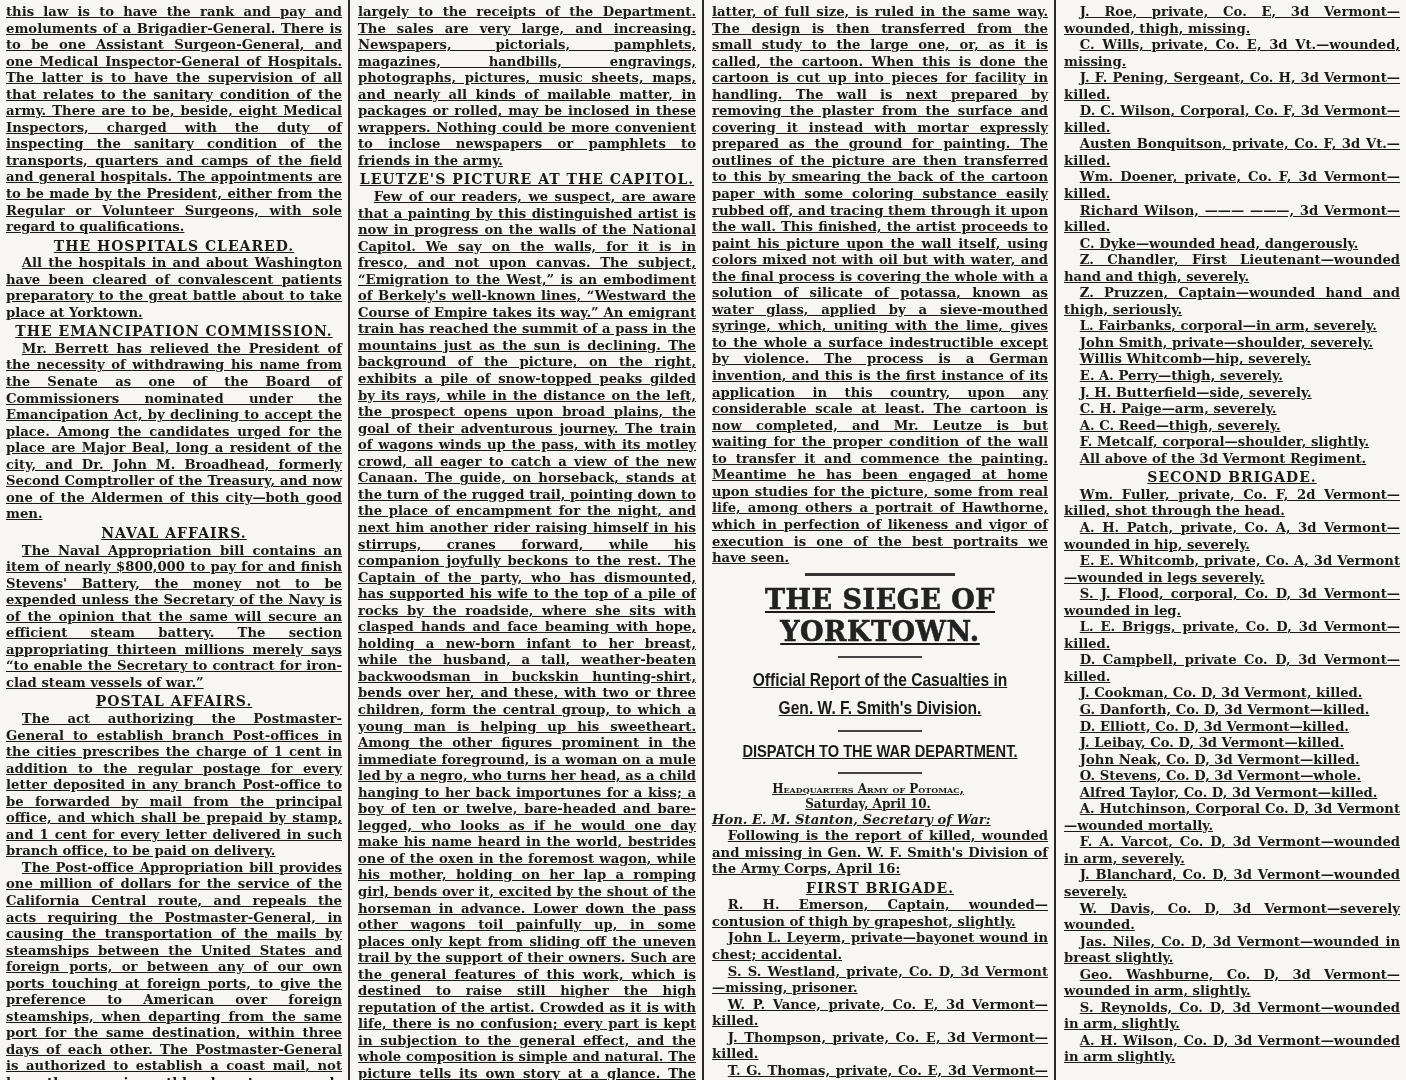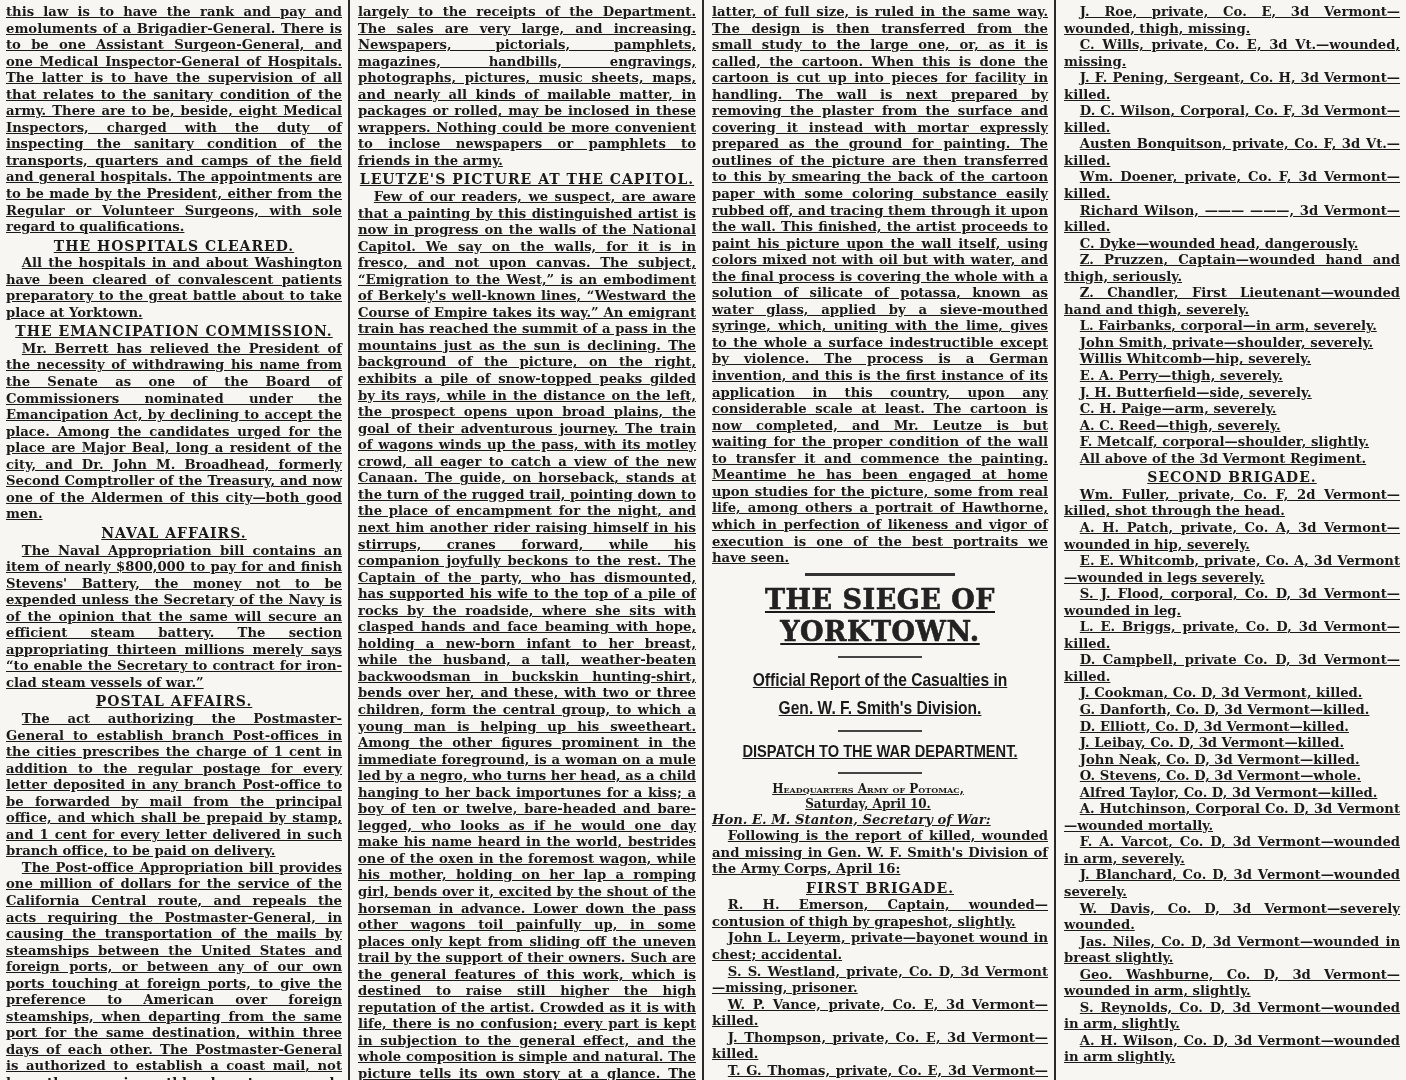--- a/index.html
+++ b/index.html
@@ -101,22 +101,22 @@
 
   <div class="col" style="left:1058px; width:346px;">
     <p class="entry">J. Roe, private, Co. E, 3d Vermont—wounded, thigh, missing.</p>
     <p class="entry">C. Wills, private, Co. E, 3d Vt.—wounded, missing.</p>
     <p class="entry">J. F. Pening, Sergeant, Co. H, 3d Vermont—killed.</p>
     <p class="entry">D. C. Wilson, Corporal, Co. F, 3d Vermont—killed.</p>
     <p class="entry">Austen Bonquitson, private, Co. F, 3d Vt.—killed.</p>
     <p class="entry">Wm. Doener, private, Co. F, 3d Vermont—killed.</p>
     <p class="entry">Richard Wilson, ——— ———, 3d Vermont—killed.</p>
     <p class="entry">C. Dyke—wounded head, dangerously.</p>
+    <p class="entry">Z. Chandler, First Lieutenant—wounded hand and thigh, severely.</p>
     <p class="entry">Z. Pruzzen, Captain—wounded hand and thigh, seriously.</p>
-    <p class="entry">Z. Chandler, First Lieutenant—wounded hand and thigh, severely.</p>
     <p class="entry">L. Fairbanks, corporal—in arm, severely.</p>
     <p class="entry">John Smith, private—shoulder, severely.</p>
     <p class="entry">Willis Whitcomb—hip, severely.</p>
     <p class="entry">E. A. Perry—thigh, severely.</p>
     <p class="entry">J. H. Butterfield—side, severely.</p>
     <p class="entry">C. H. Paige—arm, severely.</p>
     <p class="entry">A. C. Reed—thigh, severely.</p>
     <p class="entry">F. Metcalf, corporal—shoulder, slightly.</p>
     <p class="entry">All above of the 3d Vermont Regiment.</p>
     <div class="head">SECOND BRIGADE.</div>

